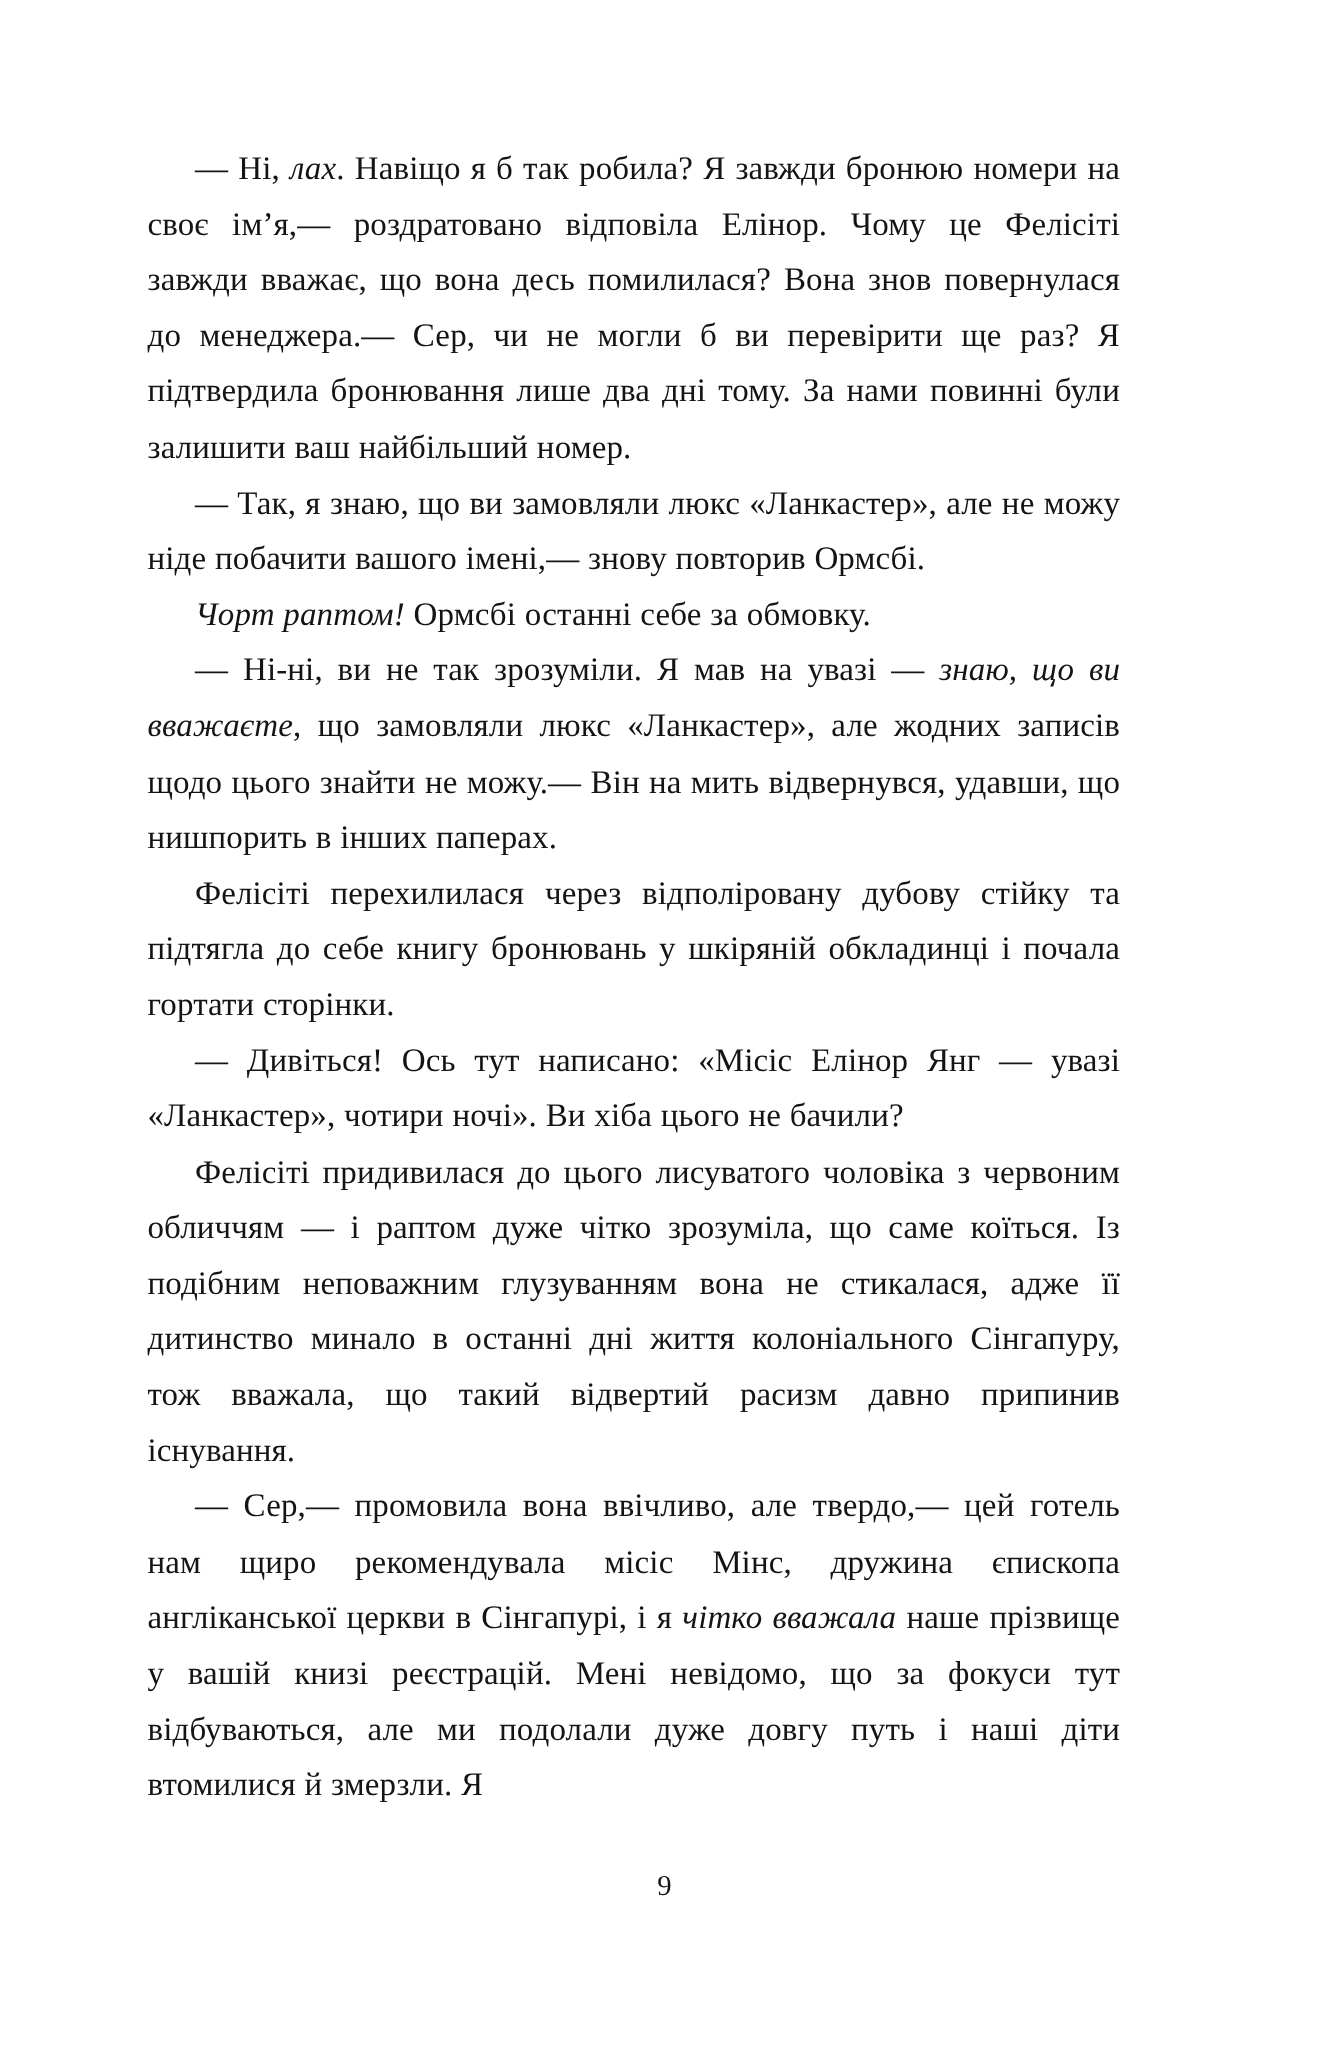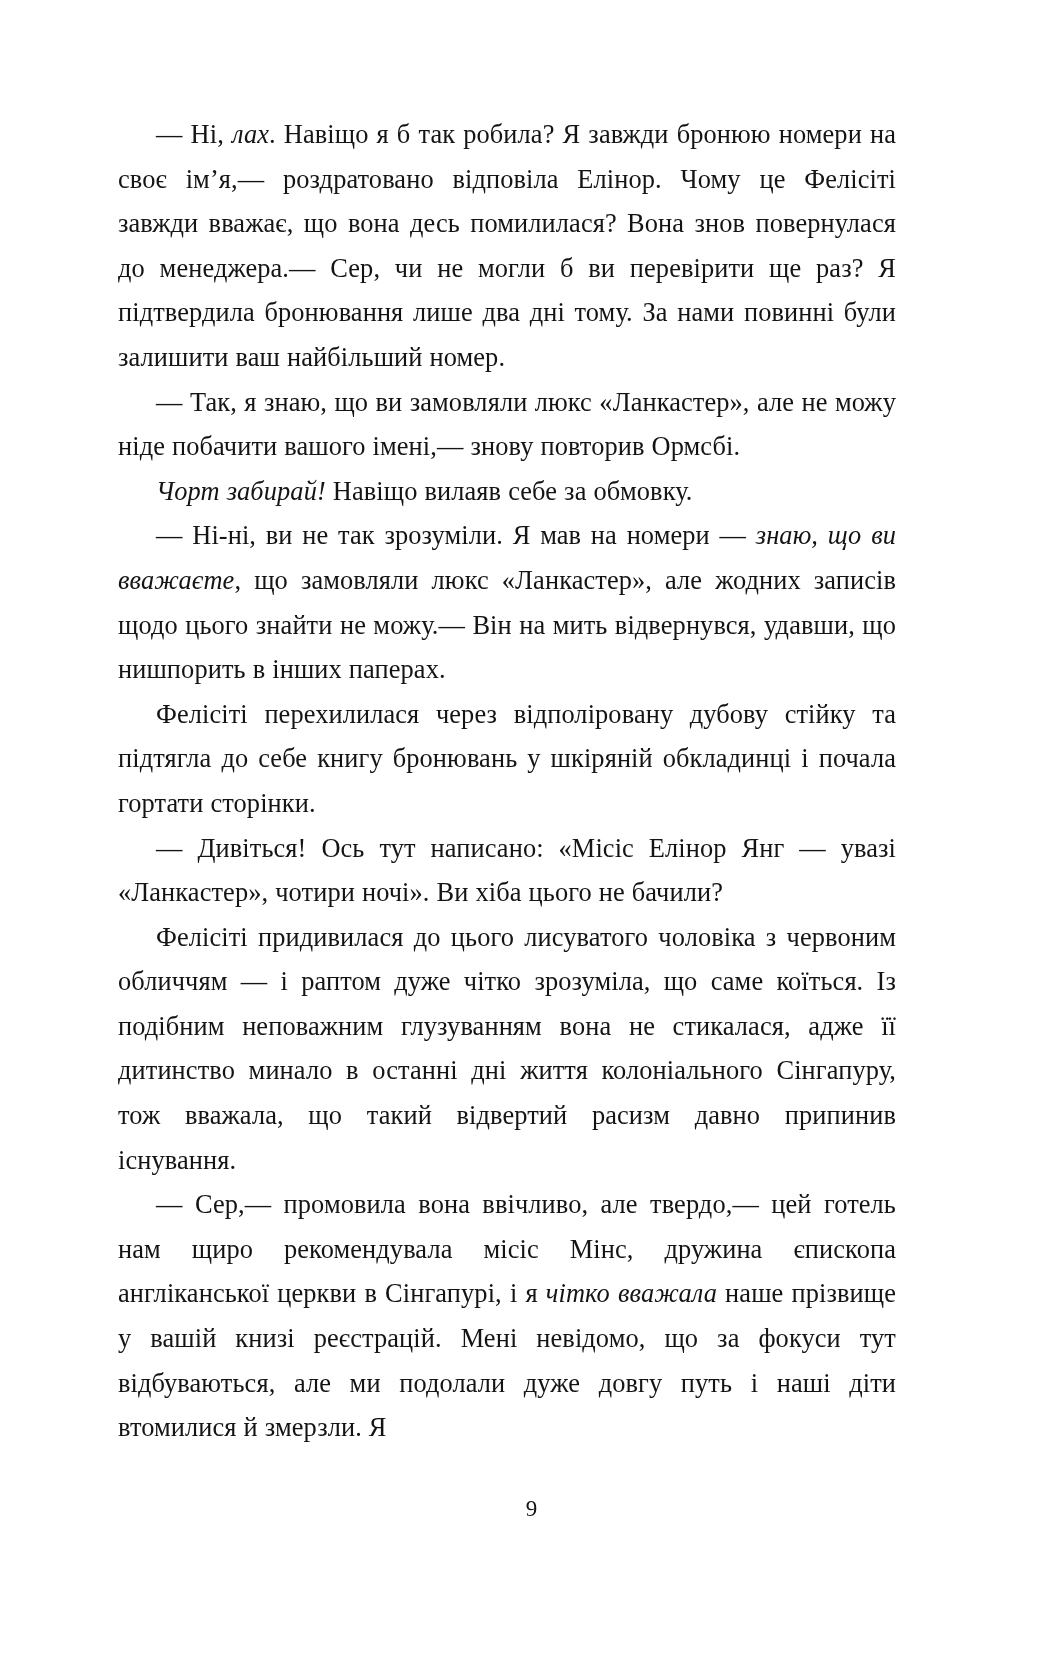--- a/index.html
+++ b/index.html
@@ -57,21 +57,21 @@
     font-family: "Liberation Serif", "DejaVu Serif", serif;
   }
 </style>
 </head>
 <body>
 
 <div class="page">
   <div class="text-block" id="body-text">
       <p class="para"><span>— Ні, </span><em>лах</em><span>. Навіщо я б так робила? Я завжди бронюю номери на своє ім’я,— роздратовано відповіла Елінор. Чому це Фелісіті завжди вважає, що вона десь помилилася? Вона знов повернулася до менеджера.— Сер, чи не могли б ви перевірити ще раз? Я підтвердила бронювання лише два дні тому. За нами повинні були залишити ваш найбільший номер.</span></p>
       <p class="para"><span>— Так, я знаю, що ви замовляли люкс «Ланкастер», але не можу ніде побачити вашого імені,— знову повторив Ормсбі.</span></p>
-      <p class="para"><em>Чорт забирай!</em><span> Навіщо вилаяв себе за обмовку.</span></p>
-      <p class="para"><span>— Ні-ні, ви не так зрозуміли. Я мав на номери — </span><em>знаю, що ви вважаєте</em><span>, що замовляли люкс «Ланкастер», але жодних записів щодо цього знайти не можу.— Він на мить відвернувся, удавши, що нишпорить в інших паперах.</span></p>
+      <p class="para"><em>Чорт раптом!</em><span> Ормсбі останні себе за обмовку.</span></p>
+      <p class="para"><span>— Ні-ні, ви не так зрозуміли. Я мав на увазі — </span><em>знаю, що ви вважаєте</em><span>, що замовляли люкс «Ланкастер», але жодних записів щодо цього знайти не можу.— Він на мить відвернувся, удавши, що нишпорить в інших паперах.</span></p>
       <p class="para"><span>Фелісіті перехилилася через відполіровану дубову стійку та підтягла до себе книгу бронювань у шкіряній обкладинці і почала гортати сторінки.</span></p>
       <p class="para"><span>— Дивіться! Ось тут написано: «Місіс Елінор Янг — увазі «Ланкастер», чотири ночі». Ви хіба цього не бачили?</span></p>
       <p class="para"><span>Фелісіті придивилася до цього лисуватого чоловіка з червоним обличчям — і раптом дуже чітко зрозуміла, що саме коїться. Із подібним неповажним глузуванням вона не стикалася, адже її дитинство минало в останні дні життя колоніального Сінгапуру, тож вважала, що такий відвертий расизм давно припинив існування.</span></p>
       <p class="para"><span>— Сер,— промовила вона ввічливо, але твердо,— цей готель нам щиро рекомендувала місіс Мінс, дружина єпископа англіканської церкви в Сінгапурі, і я </span><em>чітко вважала</em><span> наше прізвище у вашій книзі реєстрацій. Мені невідомо, що за фокуси тут відбуваються, але ми подолали дуже довгу путь і наші діти втомилися й змерзли. Я </span></p>
     </div>
   <div class="page-number">9</div>
 </div>
 
 </body></html>

